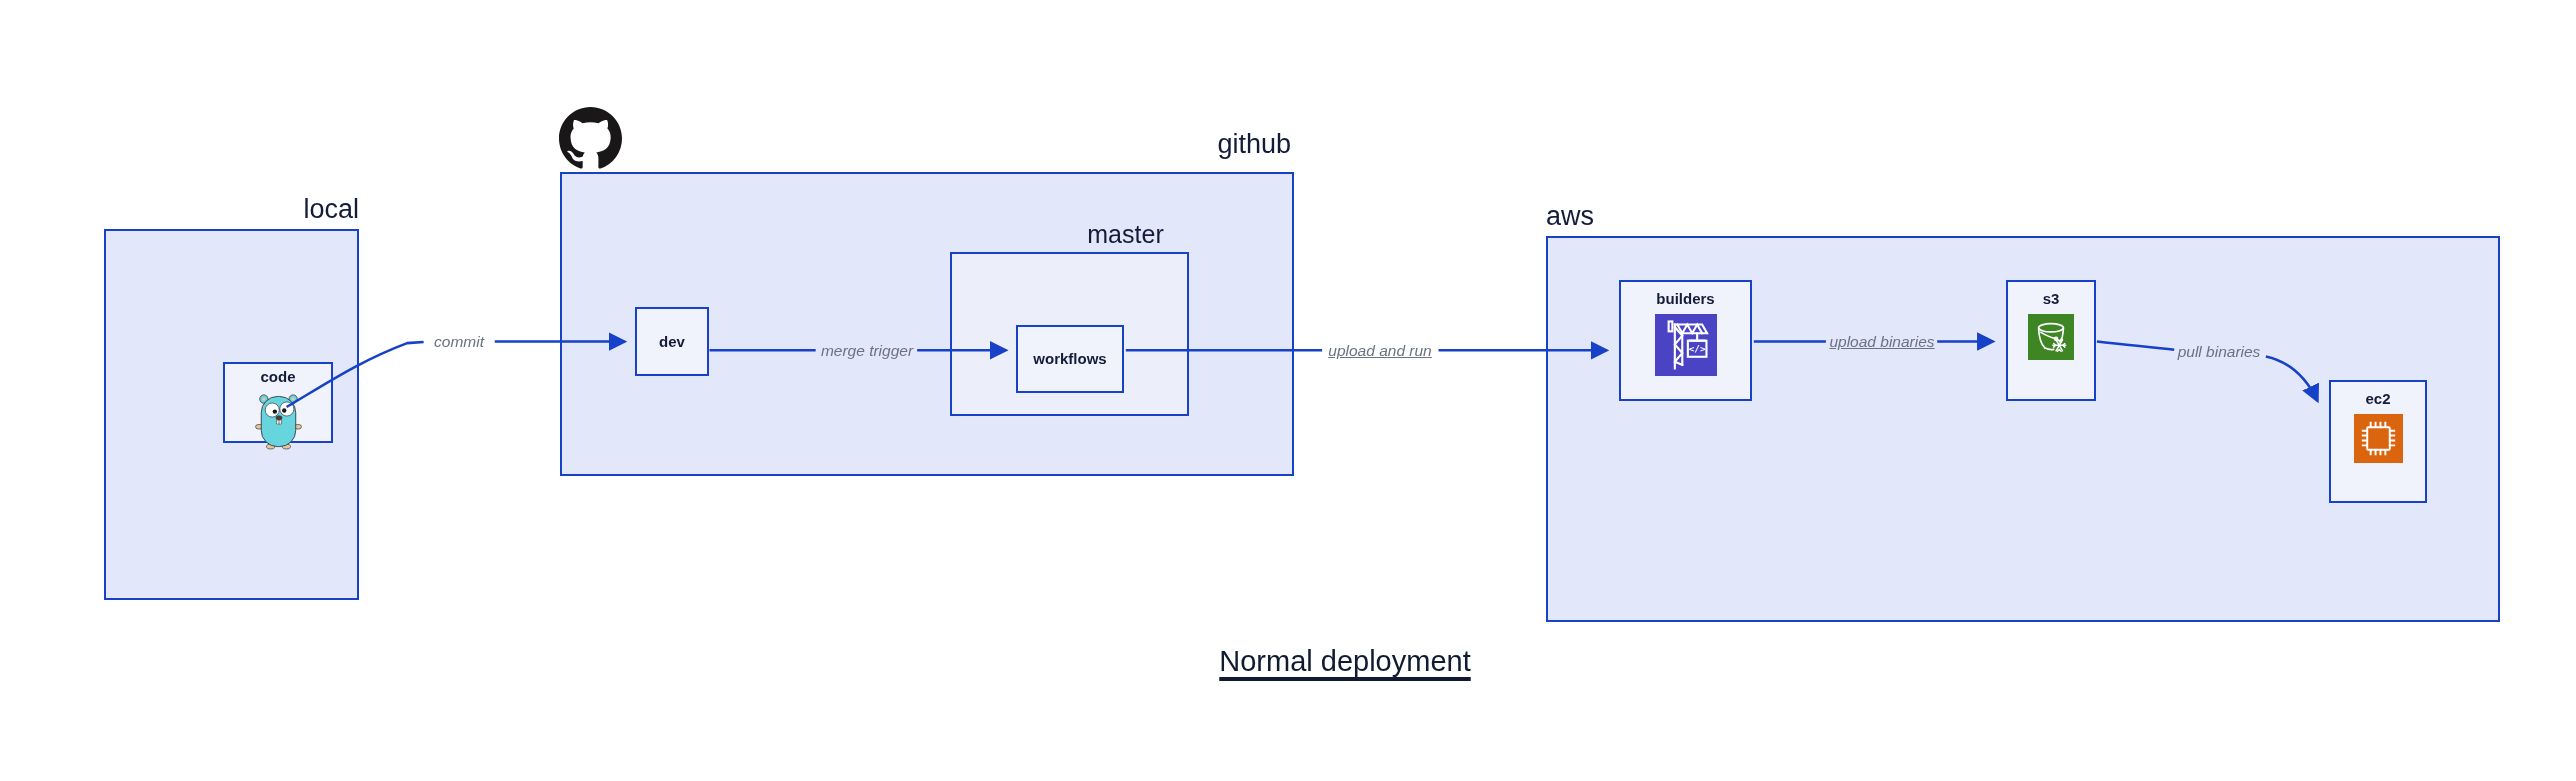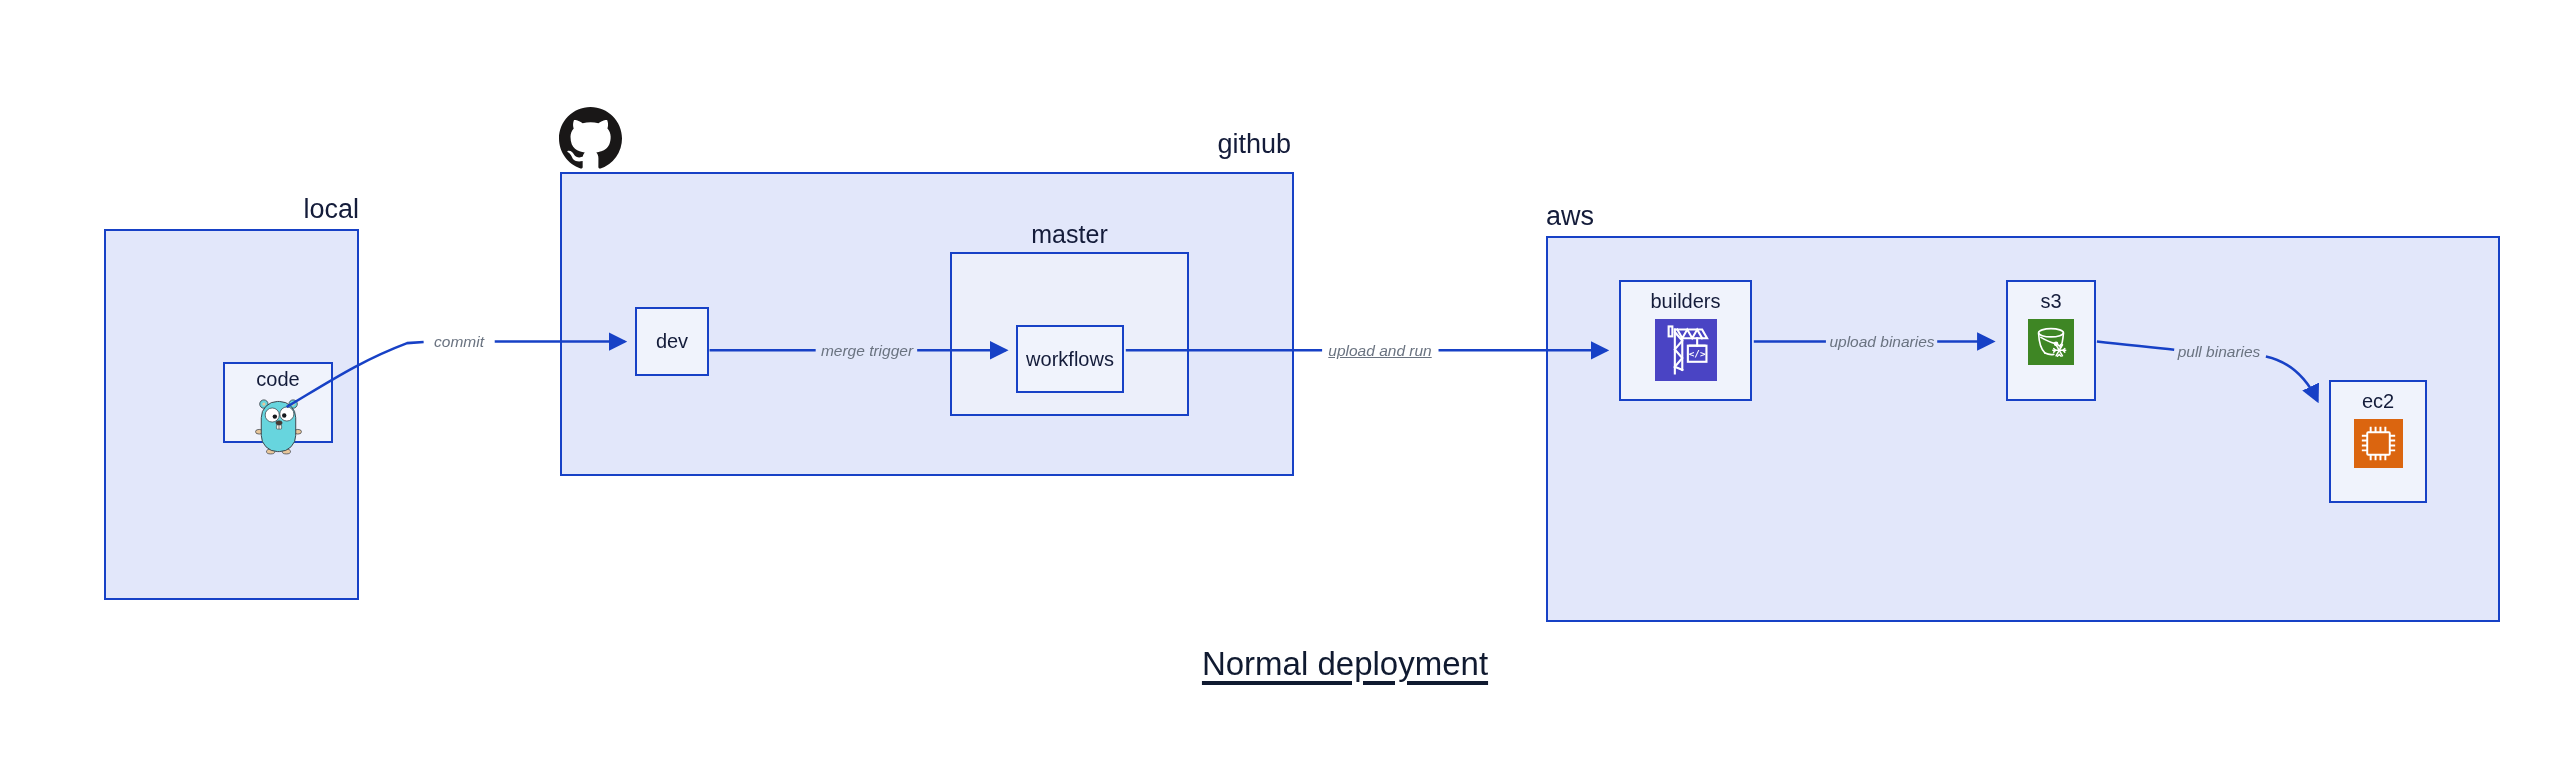--- a/index.html
+++ b/index.html
@@ -33,65 +33,65 @@
   .box-github  {left:560px;top:172px;width:734px;height:304px;}
   .box-master  {left:950px;top:252px;width:239px;height:164px;background:var(--master-fill);}
   .box-aws     {left:1546px;top:236px;width:954px;height:386px;}
 
   .container-label{
     position:absolute;font-size:27px;line-height:1.1;color:var(--text-dark);
     white-space:nowrap;
   }
   .lbl-local   {left:104px;top:195px;width:255px;text-align:right;}
   .lbl-github  {left:1136px;top:130px;width:155px;text-align:right;}
-  .lbl-master  {left:950px;top:221px;width:239px;text-align:center;font-size:25px;}
+  .lbl-master  {left:1006px;top:221px;width:239px;text-align:center;font-size:25px;}
   .lbl-aws     {left:1546px;top:202px;width:954px;text-align:left;}
 
   
   .node{
     position:absolute;background:var(--node-fill);
     border:2.1px solid var(--border);
     display:flex;flex-direction:column;align-items:center;
   }
   .node-code     {left:177px;top:362px;width:110px;height:81px;padding-top:4.1px;margin-left:46px;}
   .node-dev      {left:635px;top:307px;width:74px;height:69px;justify-content:center;}
   .node-workflows{left:1016px;top:325px;width:108px;height:68px;justify-content:center;}
   .node-builders {left:1619px;top:280px;width:133px;height:121px;padding-top:8.2px;}
   .node-s3       {left:2006px;top:280px;width:90px;height:121px;padding-top:8.2px;}
   .node-ec2      {left:2329px;top:380px;width:98px;height:123px;padding-top:8.2px;}
 
   .node-label{
-    font-weight:normal;font-size:20px;line-height:1.15;color:var(--text-dark);white-space:nowrap;
+    font-weight:bold;font-size:15px;line-height:1.15;color:var(--text-dark);white-space:nowrap;
   }
   .node-icon{margin-top:6.2px;flex:0 0 auto;}
 
   .aws-icon{display:block;}
 
   
   .octocat{left:559px;top:107px;width:63px;height:63px;}
 
   
   #edges{position:absolute;left:0;top:0;width:2604px;height:781px;pointer-events:none;z-index:5;}
   #edges path.edge-line{fill:none;stroke:var(--edge-color);stroke-width:5px;}
   #edges .arrowhead{fill:var(--edge-color);}
 
   .edge-label{
     position:absolute;z-index:6;transform:translate(-50%,-50%);
     font-style:italic;font-size:15.5px;color:var(--edge-label);white-space:nowrap;
   }
   .elbl-commit        {left:459px;top:342px;}
   .elbl-merge-trigger {left:867px;top:351px;}
   .elbl-upload-run    {left:1380px;top:351px;text-decoration:underline;}
-  .elbl-upload-bin    {left:1882px;top:342px;}
+  .elbl-upload-bin    {left:1882px;top:342px;text-decoration:underline;}
   .elbl-pull-bin      {left:2219px;top:352px;}
 
   
   .diagram-title{
     position:absolute;left:1345px;top:645px;transform:translateX(-50%);
-    font-size:33px;color:#101A30;white-space:nowrap;
+    font-size:29px;color:#101A30;white-space:nowrap;
     text-decoration:underline;text-decoration-thickness:3.6px;text-underline-offset:6.2px;
   }
 </style>
 </head>
 <body>
 
 <div class="container box-local"></div>
 <div class="container-label lbl-local">local</div>
 
 <div class="container box-github"></div>

